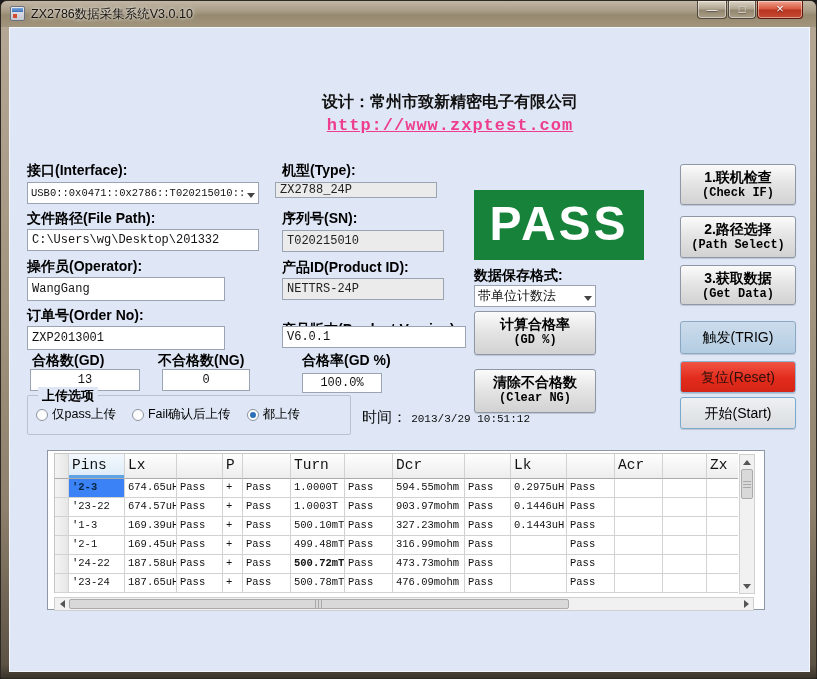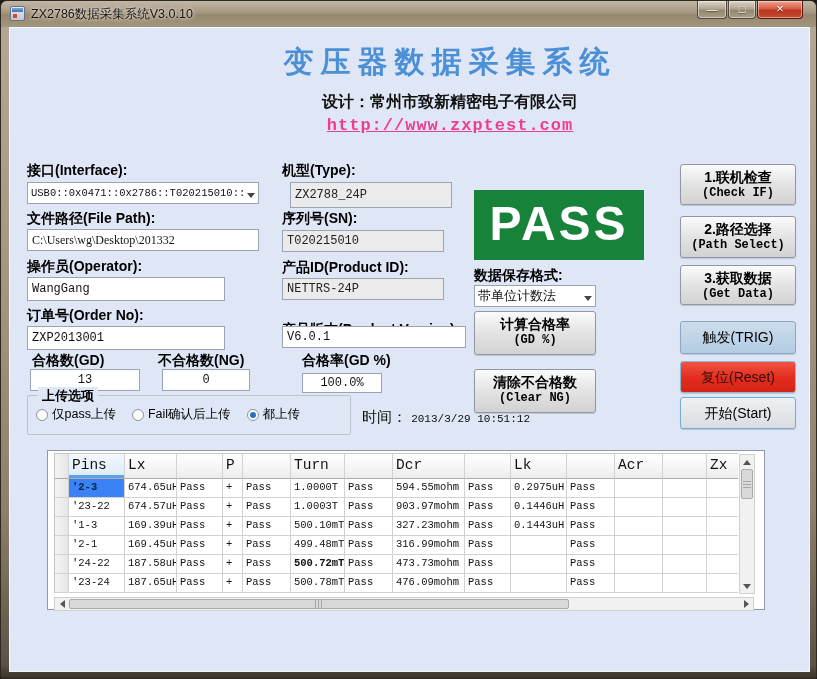--- a/index.html
+++ b/index.html
@@ -130,32 +130,31 @@
     <div class="title-text">ZX2786数据采集系统V3.0.10</div>
     <div class="win-controls">
       <div class="win-btn min">—</div>
       <div class="win-btn max">□</div>
       <div class="win-btn close">×</div>
     </div>
   </div>
 
   <div class="client">
 
-    <div class="hdr-title">变压器数据采集系统</div>
     <div class="hdr-designer">设计：常州市致新精密电子有限公司</div>
     <div class="hdr-url">http://www.zxptest.com</div>
 
     <label class="fld" style="left:17px; top:134px;">接口(Interface):</label>
     <div class="combo" style="left:17px; top:154px; width:232px; height:22px;">
       <span class="cval">USB0::0x0471::0x2786::T020215010::;</span>
       <span class="carr"><span class="tri-down"></span></span>
     </div>
 
     <label class="fld" style="left:17px; top:182px;">文件路径(File Path):</label>
-    <input class="tbox" style="left: 17px; top: 201px; width: 232px; height: 22px; font-family: Liberation Serif, serif;" value="C:\Users\wg\Desktop\201332">
+    <input class="tbox" style="left: 17px; top: 201px; width: 232px; height: 22px;" value="C:\Users\wg\Desktop\201332">
 
     <label class="fld" style="left:17px; top:230px;">操作员(Operator):</label>
     <input class="tbox" style="left: 17px; top: 249px; width: 198px; height: 24px;" value="WangGang">
 
     <label class="fld" style="left:17px; top:279px;">订单号(Order No):</label>
     <input class="tbox" style="left: 17px; top: 298px; width: 198px; height: 24px;" value="ZXP2013001">
 
     <label class="fld" style="left:22px; top:324px;">合格数(GD)</label>
     <label class="fld" style="left:148px; top:324px;">不合格数(NG)</label>
     <label class="fld" style="left:292px; top:324px;">合格率(GD %)</label>
@@ -180,21 +179,21 @@
         </div>
       </div>
     </div>
 
     <div class="time-line">
       <span>时间：</span>
       <span class="tval">2013/3/29 10:51:12</span>
     </div>
 
     <label class="fld" style="left:272px; top:134px;">机型(Type):</label>
-    <input class="tbox gray" style="left: 280px; top: 154px; width: 162px; height: 26px;" value="ZX2788_24P">
+    <input class="tbox gray" style="left: 265px; top: 154px; width: 162px; height: 16px;" value="ZX2788_24P">
 
     <label class="fld" style="left:272px; top:182px;">序列号(SN):</label>
     <input class="tbox gray" style="left: 272px; top: 202px; width: 162px; height: 22px;" value="T020215010">
 
     <label class="fld" style="left:272px; top:231px;">产品ID(Product ID):</label>
     <input class="tbox gray" style="left: 272px; top: 250px; width: 162px; height: 22px;" value="NETTRS-24P">
 
     <label class="fld" style="left:272px; top:293px;text-decoration:underline;">产品版本(Product Version):</label>
     <input class="tbox" style="left: 272px; top: 298px; width: 184px; height: 22px;" value="V6.0.1">
 

